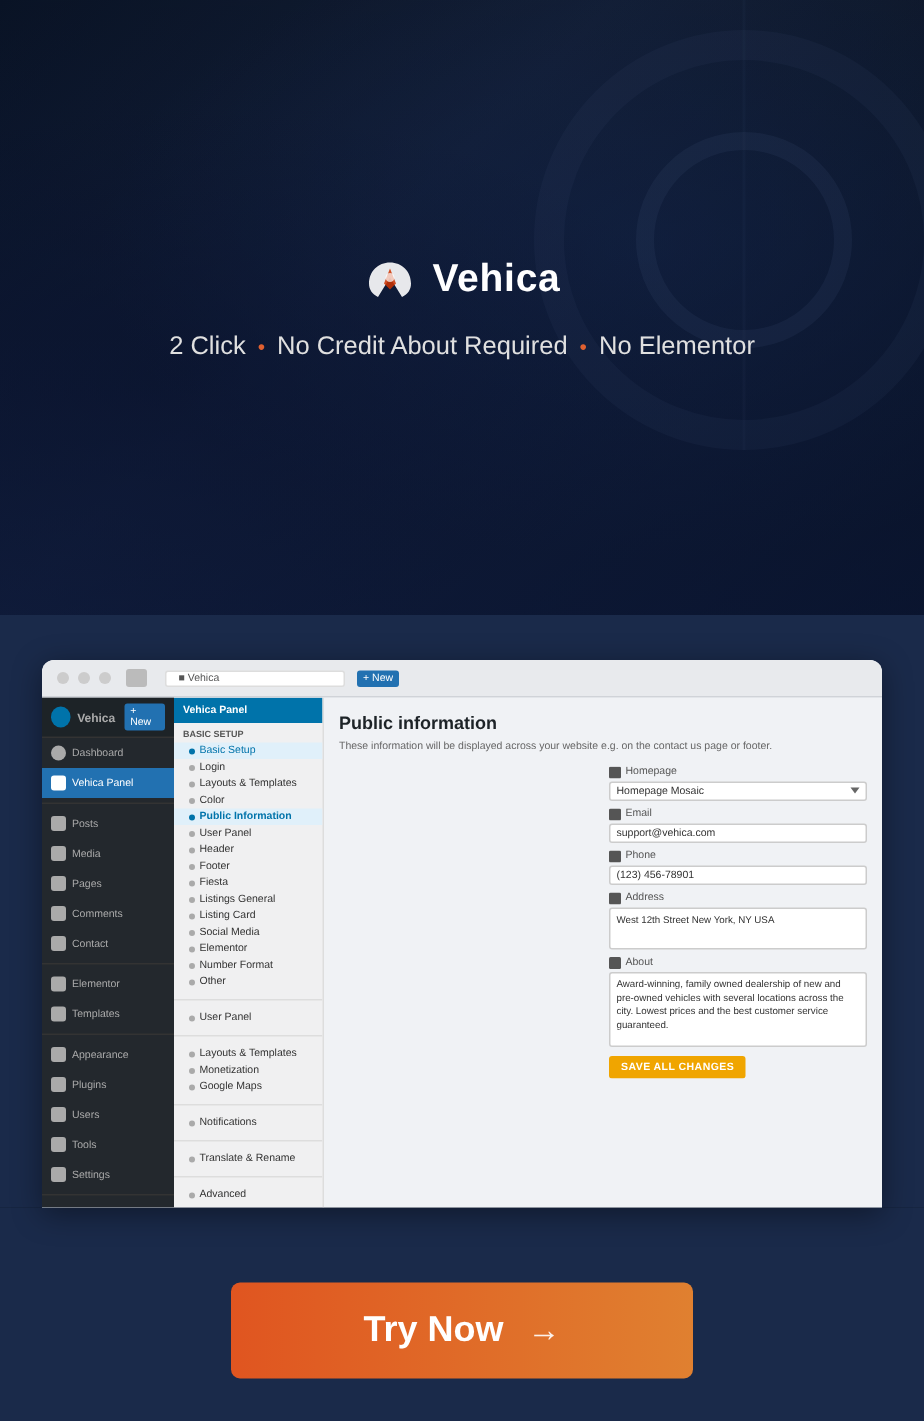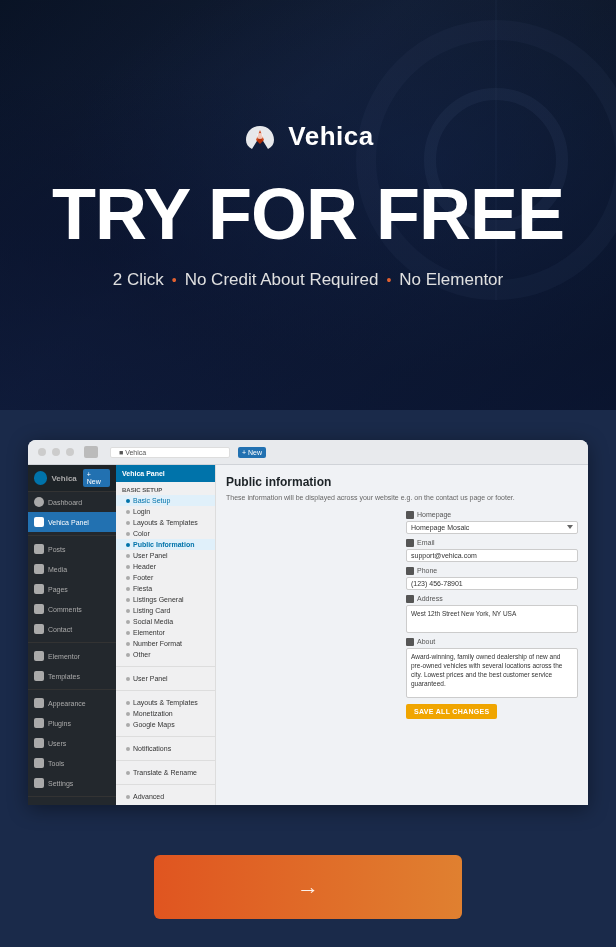--- a/index.html
+++ b/index.html
@@ -440,21 +440,20 @@
     <div class="logo-container">
 
       <svg class="logo-icon" width="36" height="28" viewBox="0 0 36 28" fill="none" xmlns="http://www.w3.org/2000/svg">
         <path d="M18 4 C10 4 4 10 4 18 C4 22 6 25 10 27 L18 14 L26 27 C30 25 32 22 32 18 C32 10 26 4 18 4Z" fill="white" opacity="0.9"></path>
         <path d="M18 8 L22 18 L18 22 L14 18 Z" fill="#cc3300" opacity="0.85"></path>
         <circle cx="18" cy="14" r="3" fill="white" opacity="0.7"></circle>
       </svg>
       <span class="logo-text">Vehica</span>
     </div>
 
-    <h1 class="hero-title">TRY FOR FREE</h1>
 
     <div class="hero-subtitle">
       <span>2 Click</span>
       <span class="dot">•</span>
       <span>No Credit About Required</span>
       <span class="dot">•</span>
       <span>No Elementor</span>
     </div>
   </div>
 </div>
@@ -741,15 +740,16 @@
             <div class="save-btn" style="margin-top:6px;">SAVE ALL CHANGES</div>
           </div>
         </div>
       </div>
     </div>
   </div>
 </div>
 
 <div class="bottom-section">
   <button class="try-now-button">
+    <span>Try Now</span>
     <span class="try-now-arrow">→</span>
   </button>
 </div>
 
 </body></html>

